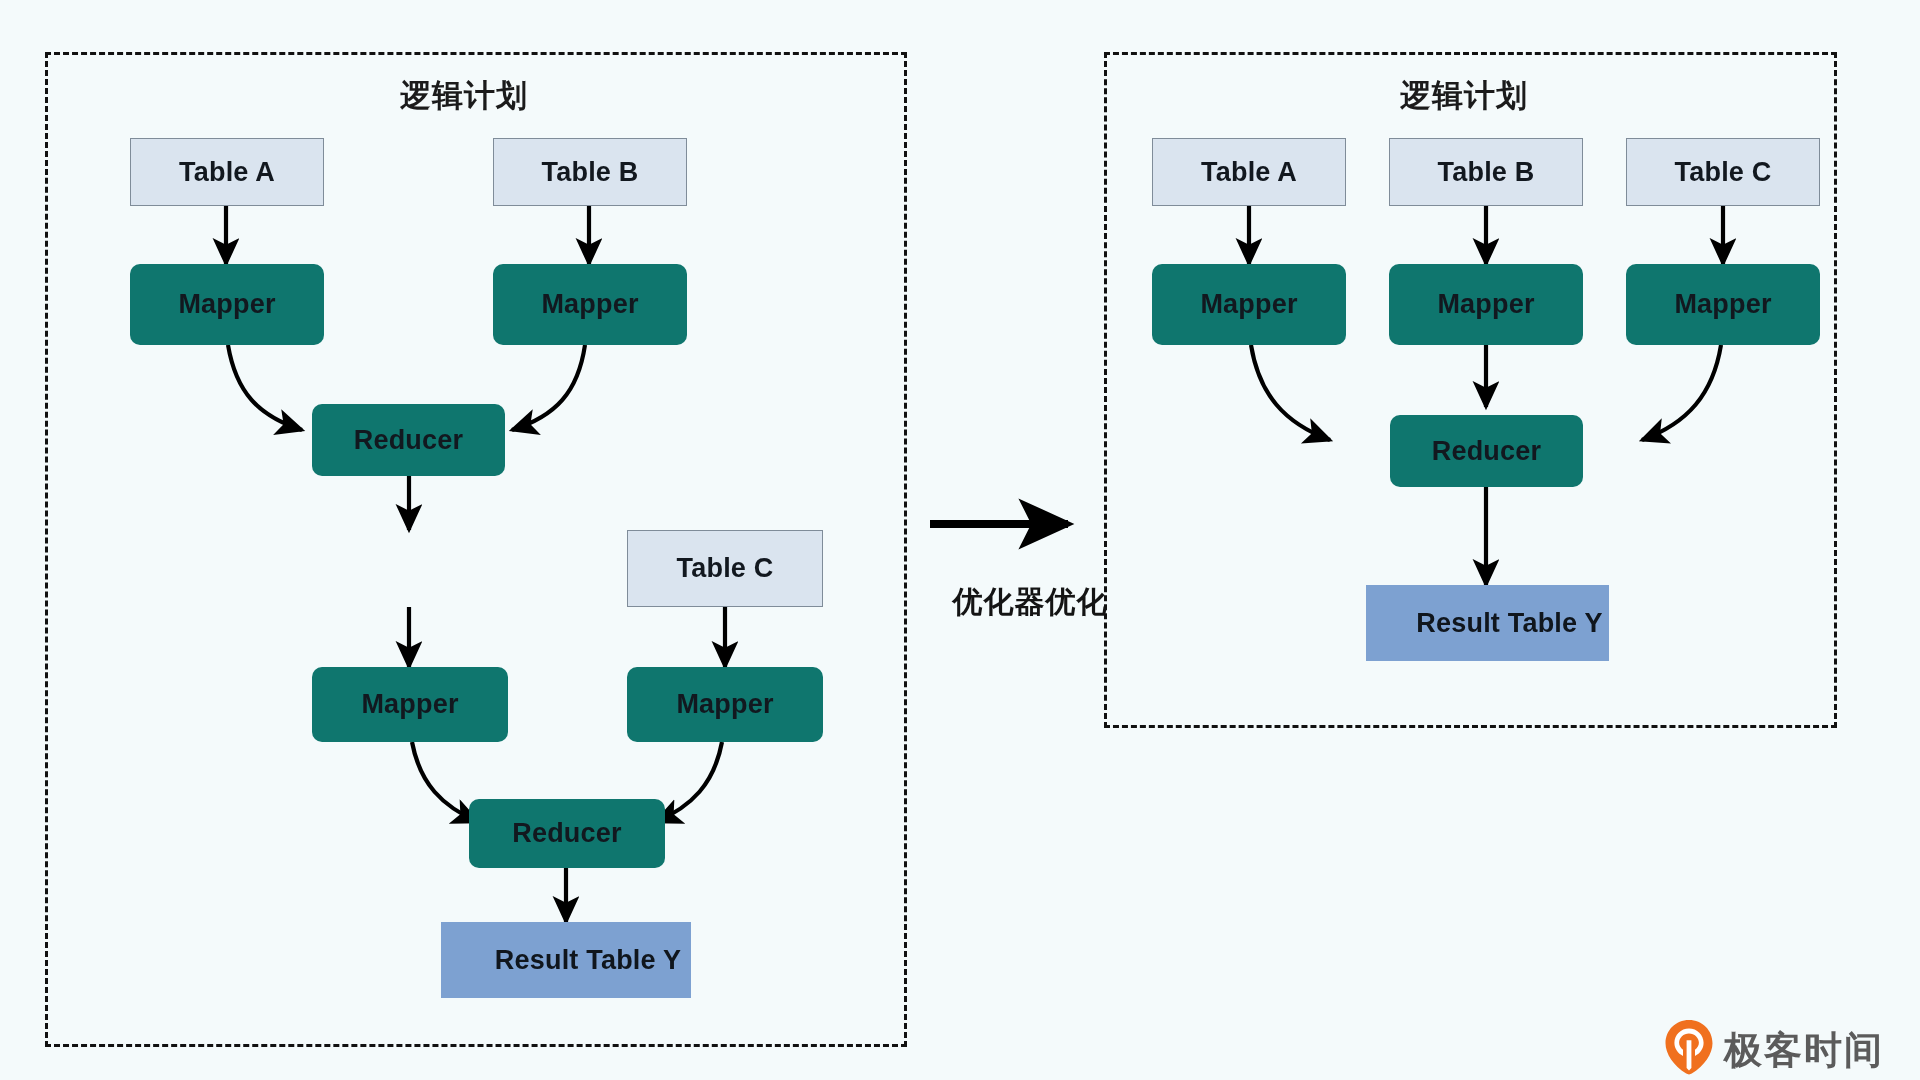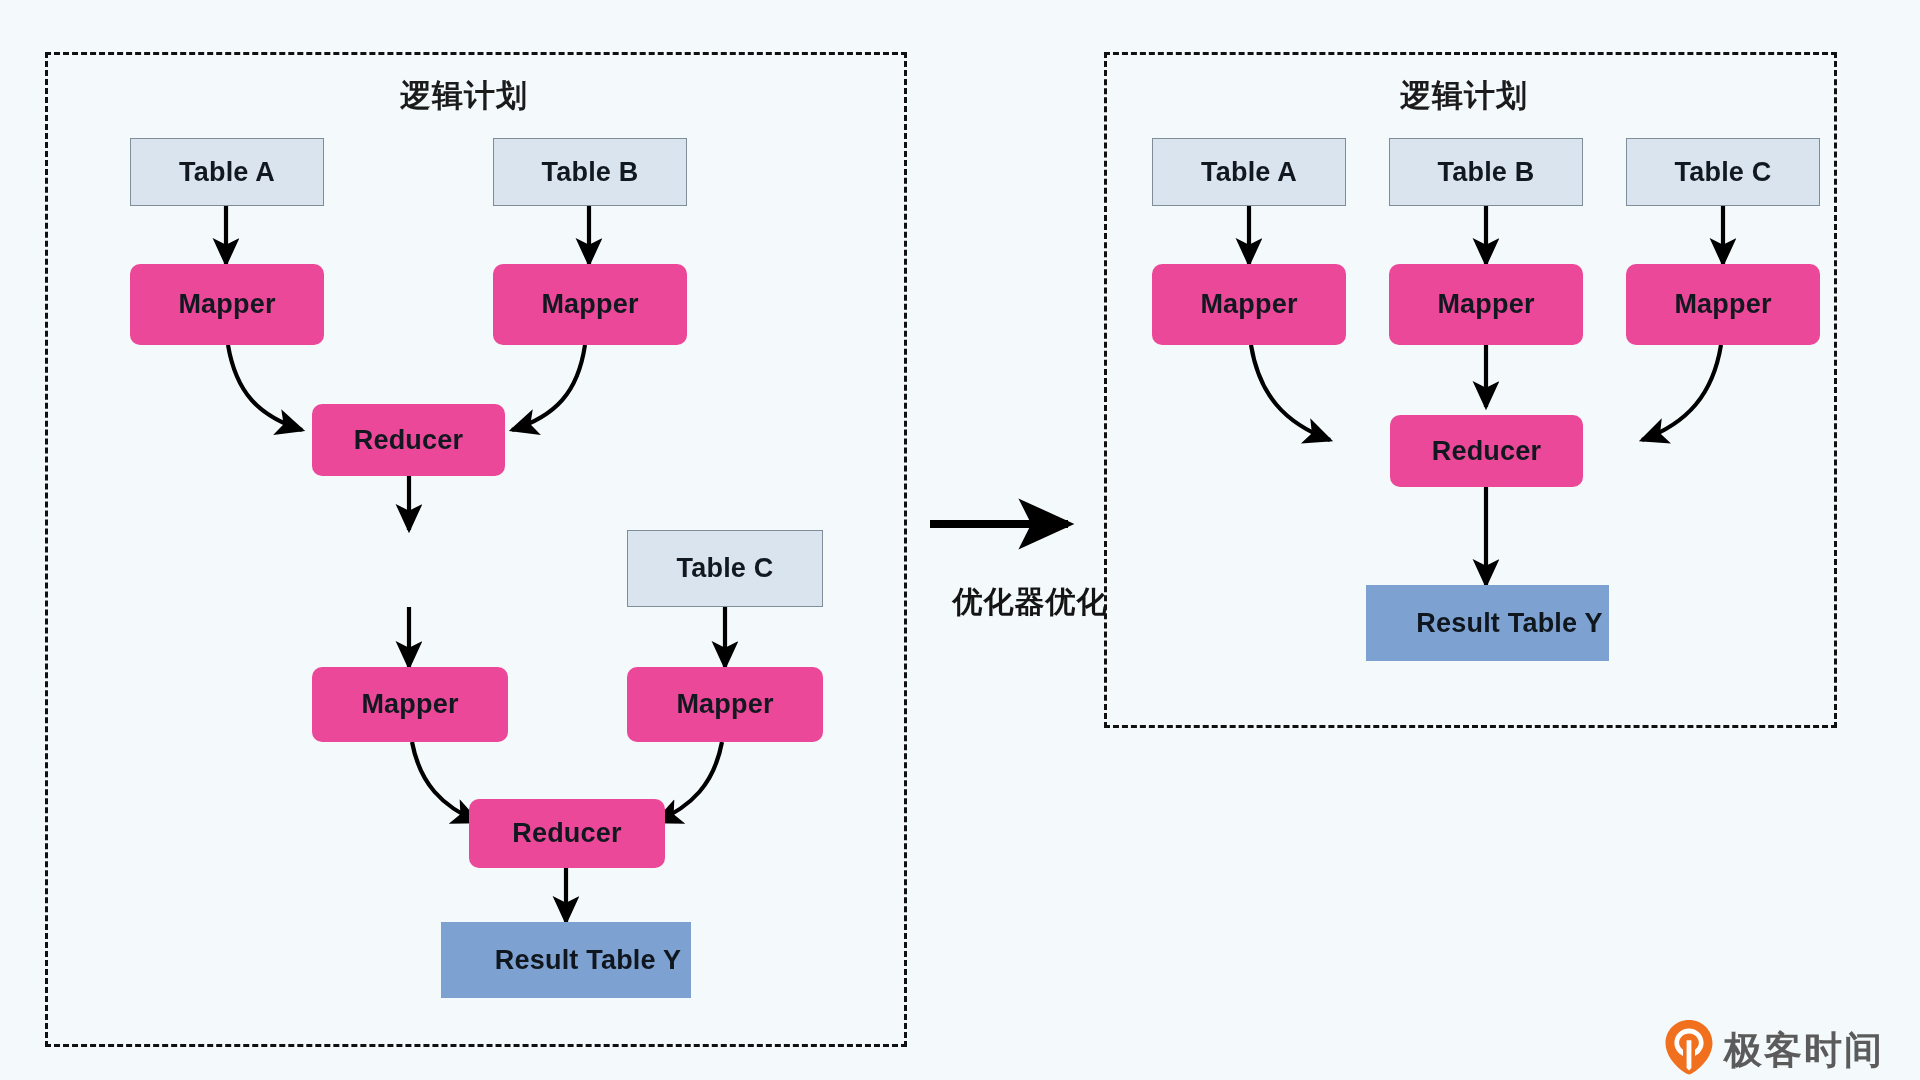--- a/index.html
+++ b/index.html
@@ -59,21 +59,21 @@
     white-space: nowrap;
     letter-spacing: .2px;
   }
   .node.table {
     background: #dae4ef;
     border: 1.6px solid #7f8c99;
     border-radius: 0;
   }
   .node.mapper,
   .node.reducer {
-    background: #ec4899;
+    background: #0f766e;
     border: none;
     border-radius: 10px;
   }
   .node.temp {
     background: #f4f4f4;
     border: 2.4px solid #202020;
     border-radius: 0;
   }
   .node.result {
     background: #7da1d1;

